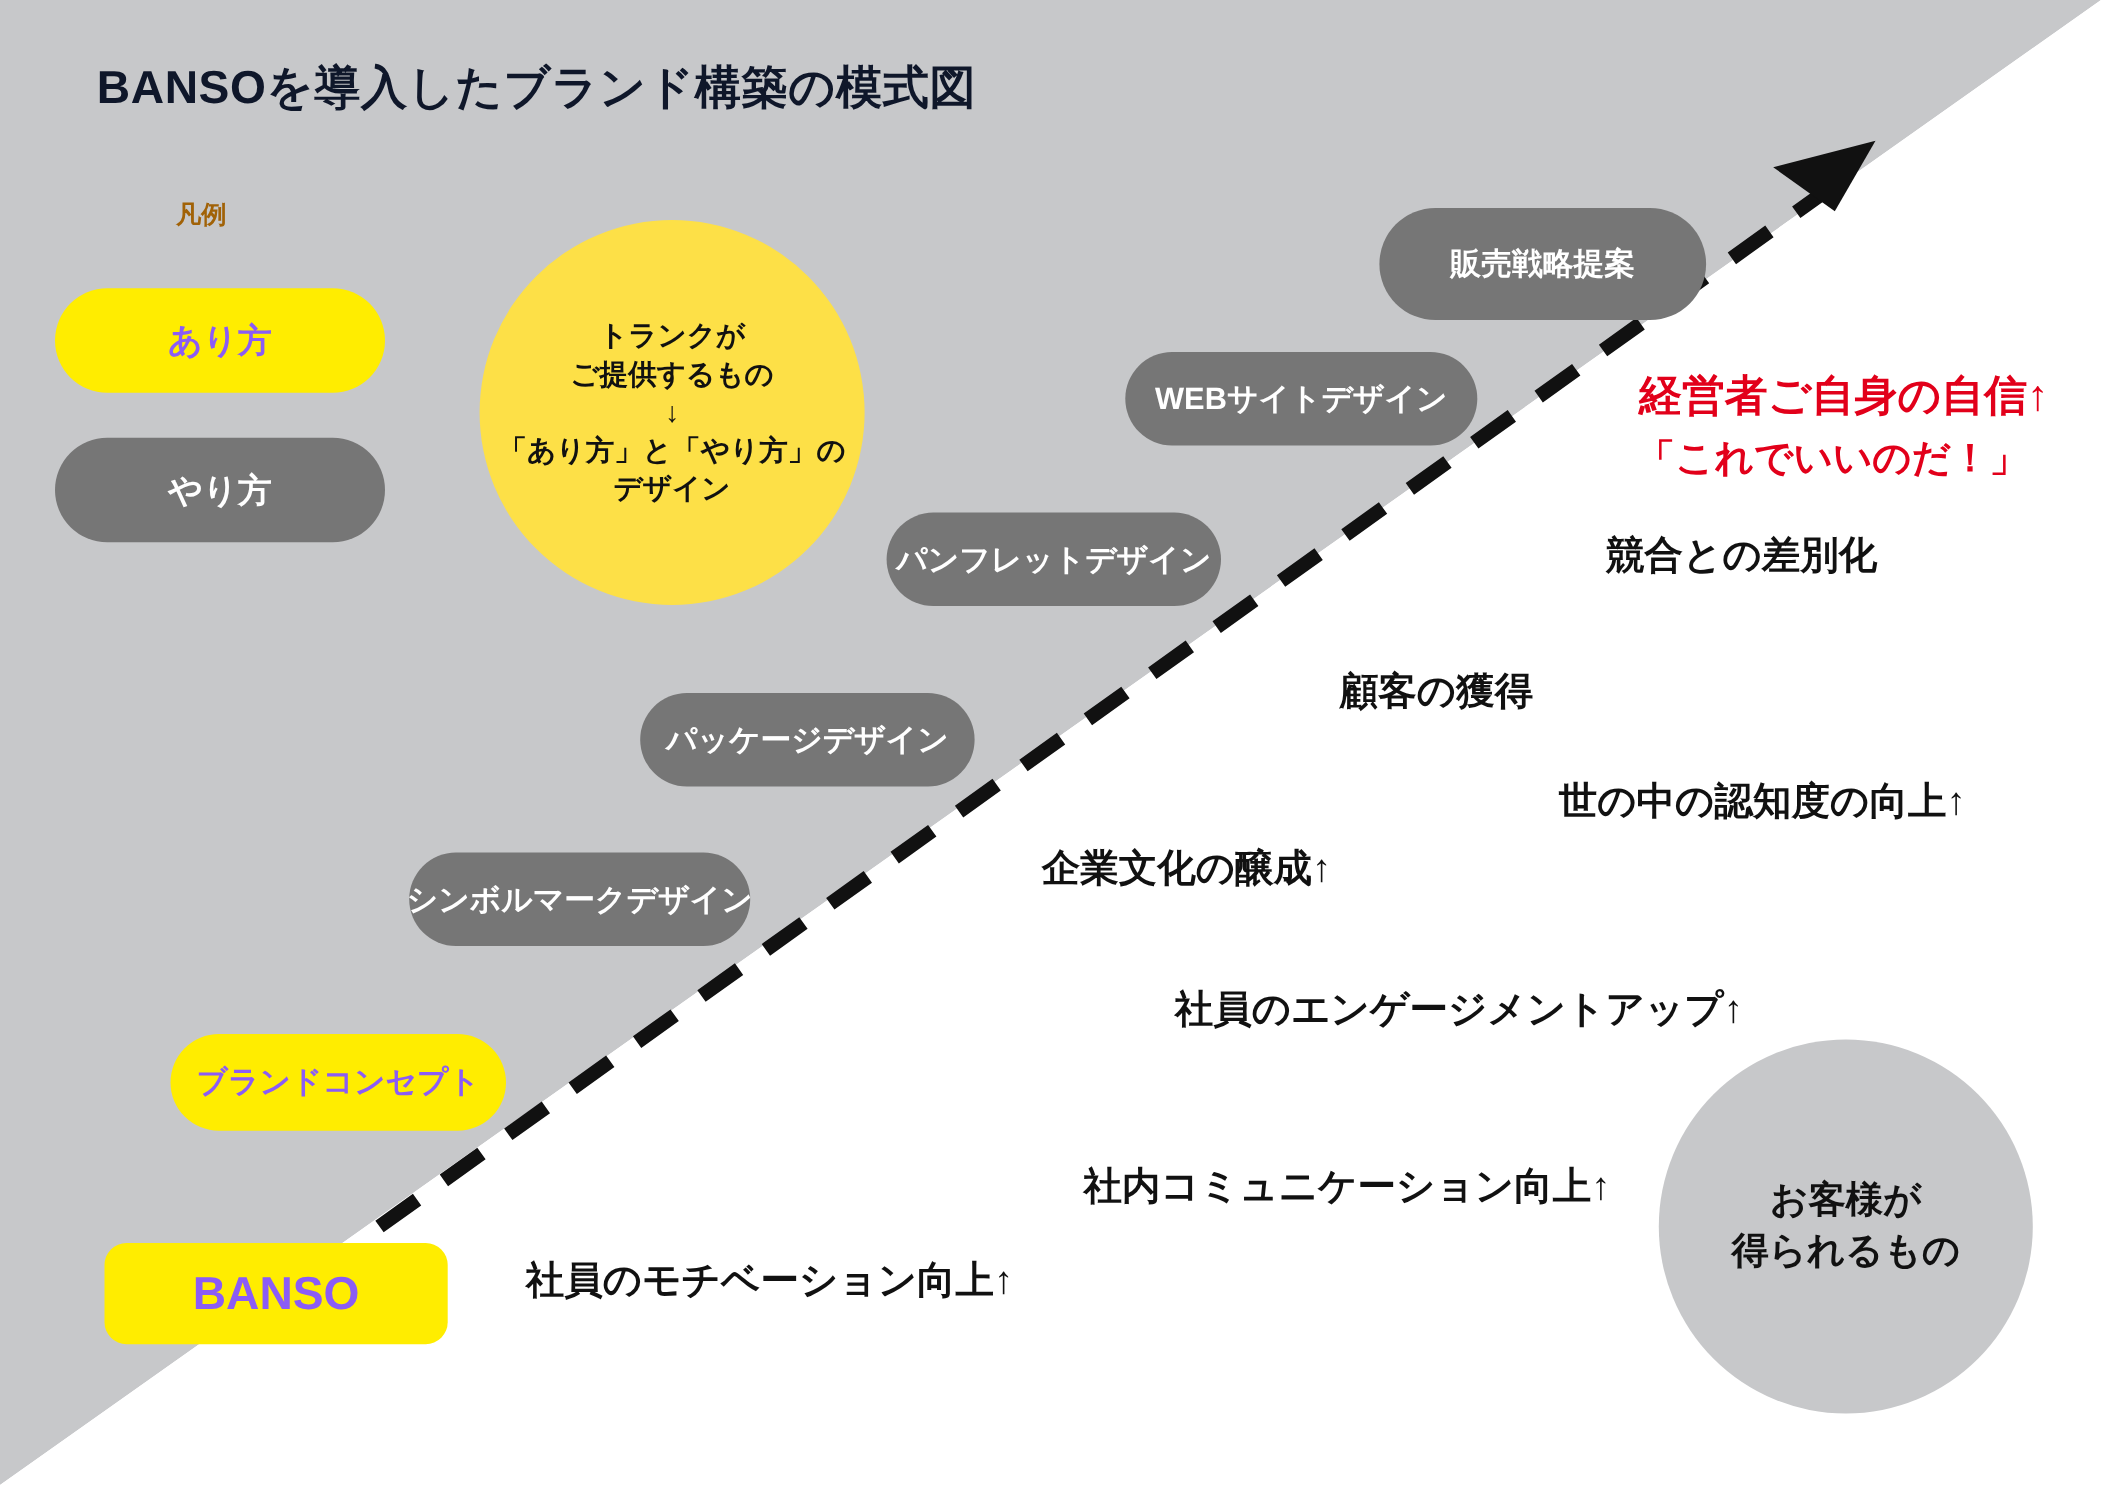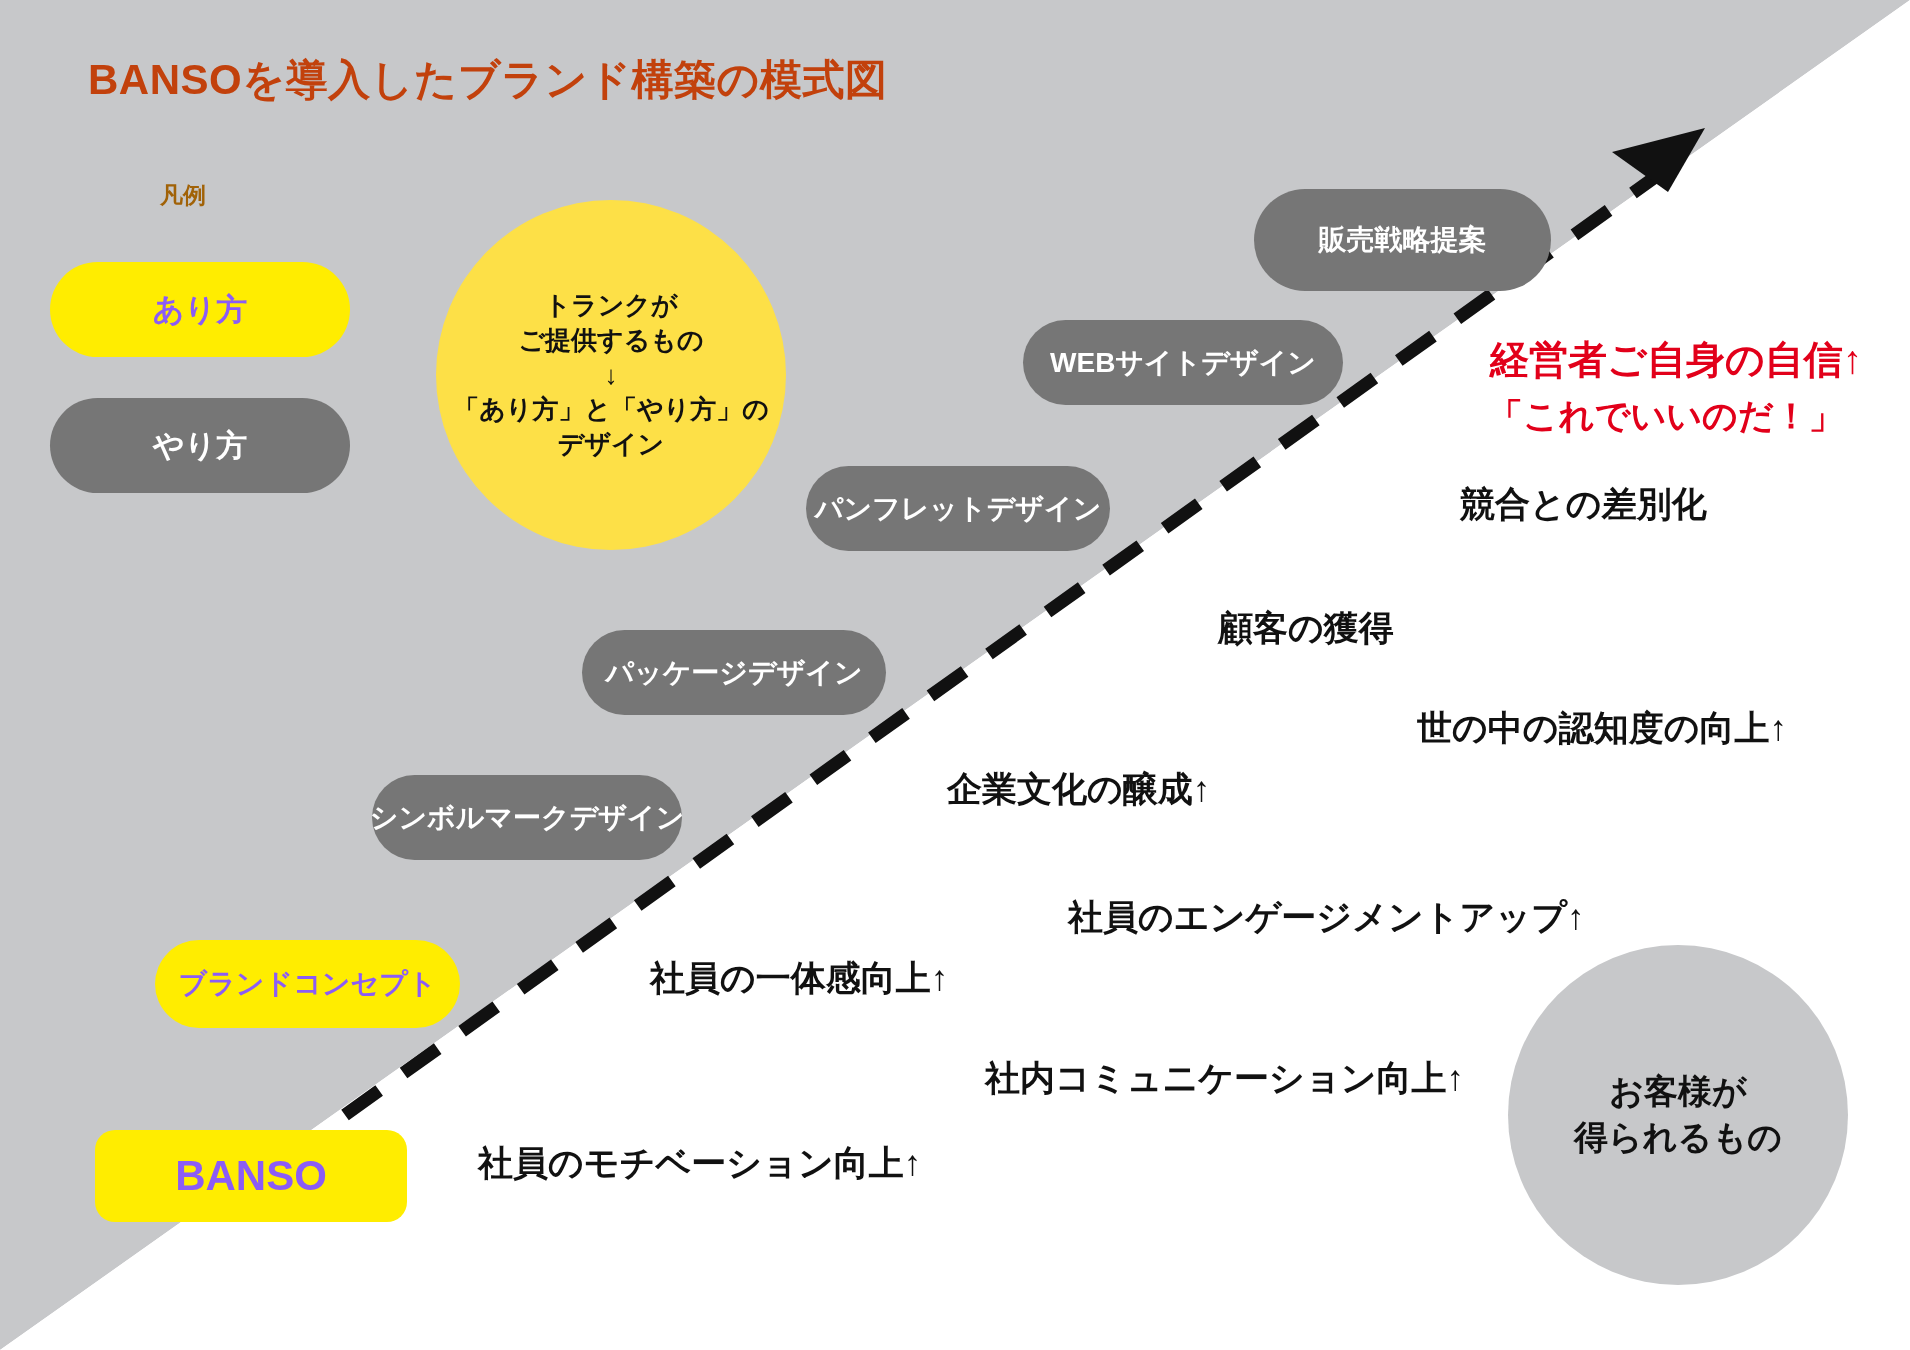--- a/index.html
+++ b/index.html
@@ -26,21 +26,21 @@
     position:absolute;left:0;top:0;width:1910px;height:1350px;
     background:#ffffff;
     clip-path:polygon(1910px 0, 1910px 1350px, 0 1350px);
   }
   .dashed-arrow{
     position:absolute;left:0;top:0;width:1910px;height:1350px;
     pointer-events:none;
   }
   #title{
     position:absolute;left:88px;top:52px;
-    font-size:42px;font-weight:bold;color:#c2410c;
+    font-size:42px;font-weight:bold;color:#0f172a;
     letter-spacing:0.5px;white-space:nowrap;
   }
   #legend-label{
     position:absolute;left:160px;top:180px;
     font-size:23px;font-weight:bold;color:#a16207;
   }
   .pill{
     position:absolute;
     display:flex;align-items:center;justify-content:center;
     border-radius:999px;
@@ -120,21 +120,20 @@
   <div class="benefit" style="left:1460px;top:481px;font-size:35px;">競合との差別化</div>
 
   <div class="benefit" style="left:1218px;top:605px;font-size:35px;">顧客の獲得</div>
 
   <div class="benefit" style="left:1417px;top:705px;font-size:35px;">世の中の認知度の向上↑</div>
 
   <div class="benefit" style="left:947px;top:766px;font-size:35px;">企業文化の醸成↑</div>
 
   <div class="benefit" style="left:1068px;top:894px;font-size:35px;">社員のエンゲージメントアップ↑</div>
 
-  <div class="benefit" style="left:650px;top:955px;font-size:35px;">社員の一体感向上↑</div>
 
   <div class="benefit" style="left:985px;top:1055px;font-size:35px;">社内コミュニケーション向上↑</div>
 
   <div class="benefit" style="left:478px;top:1140px;font-size:35px;">社員のモチベーション向上↑</div>
 
   <div class="circle gray" style="left:1508px;top:945px;width:340px;height:340px;font-size:34px;">
     <span class="ln">お客様が</span>
     <span class="ln">得られるもの</span>
   </div>
 

